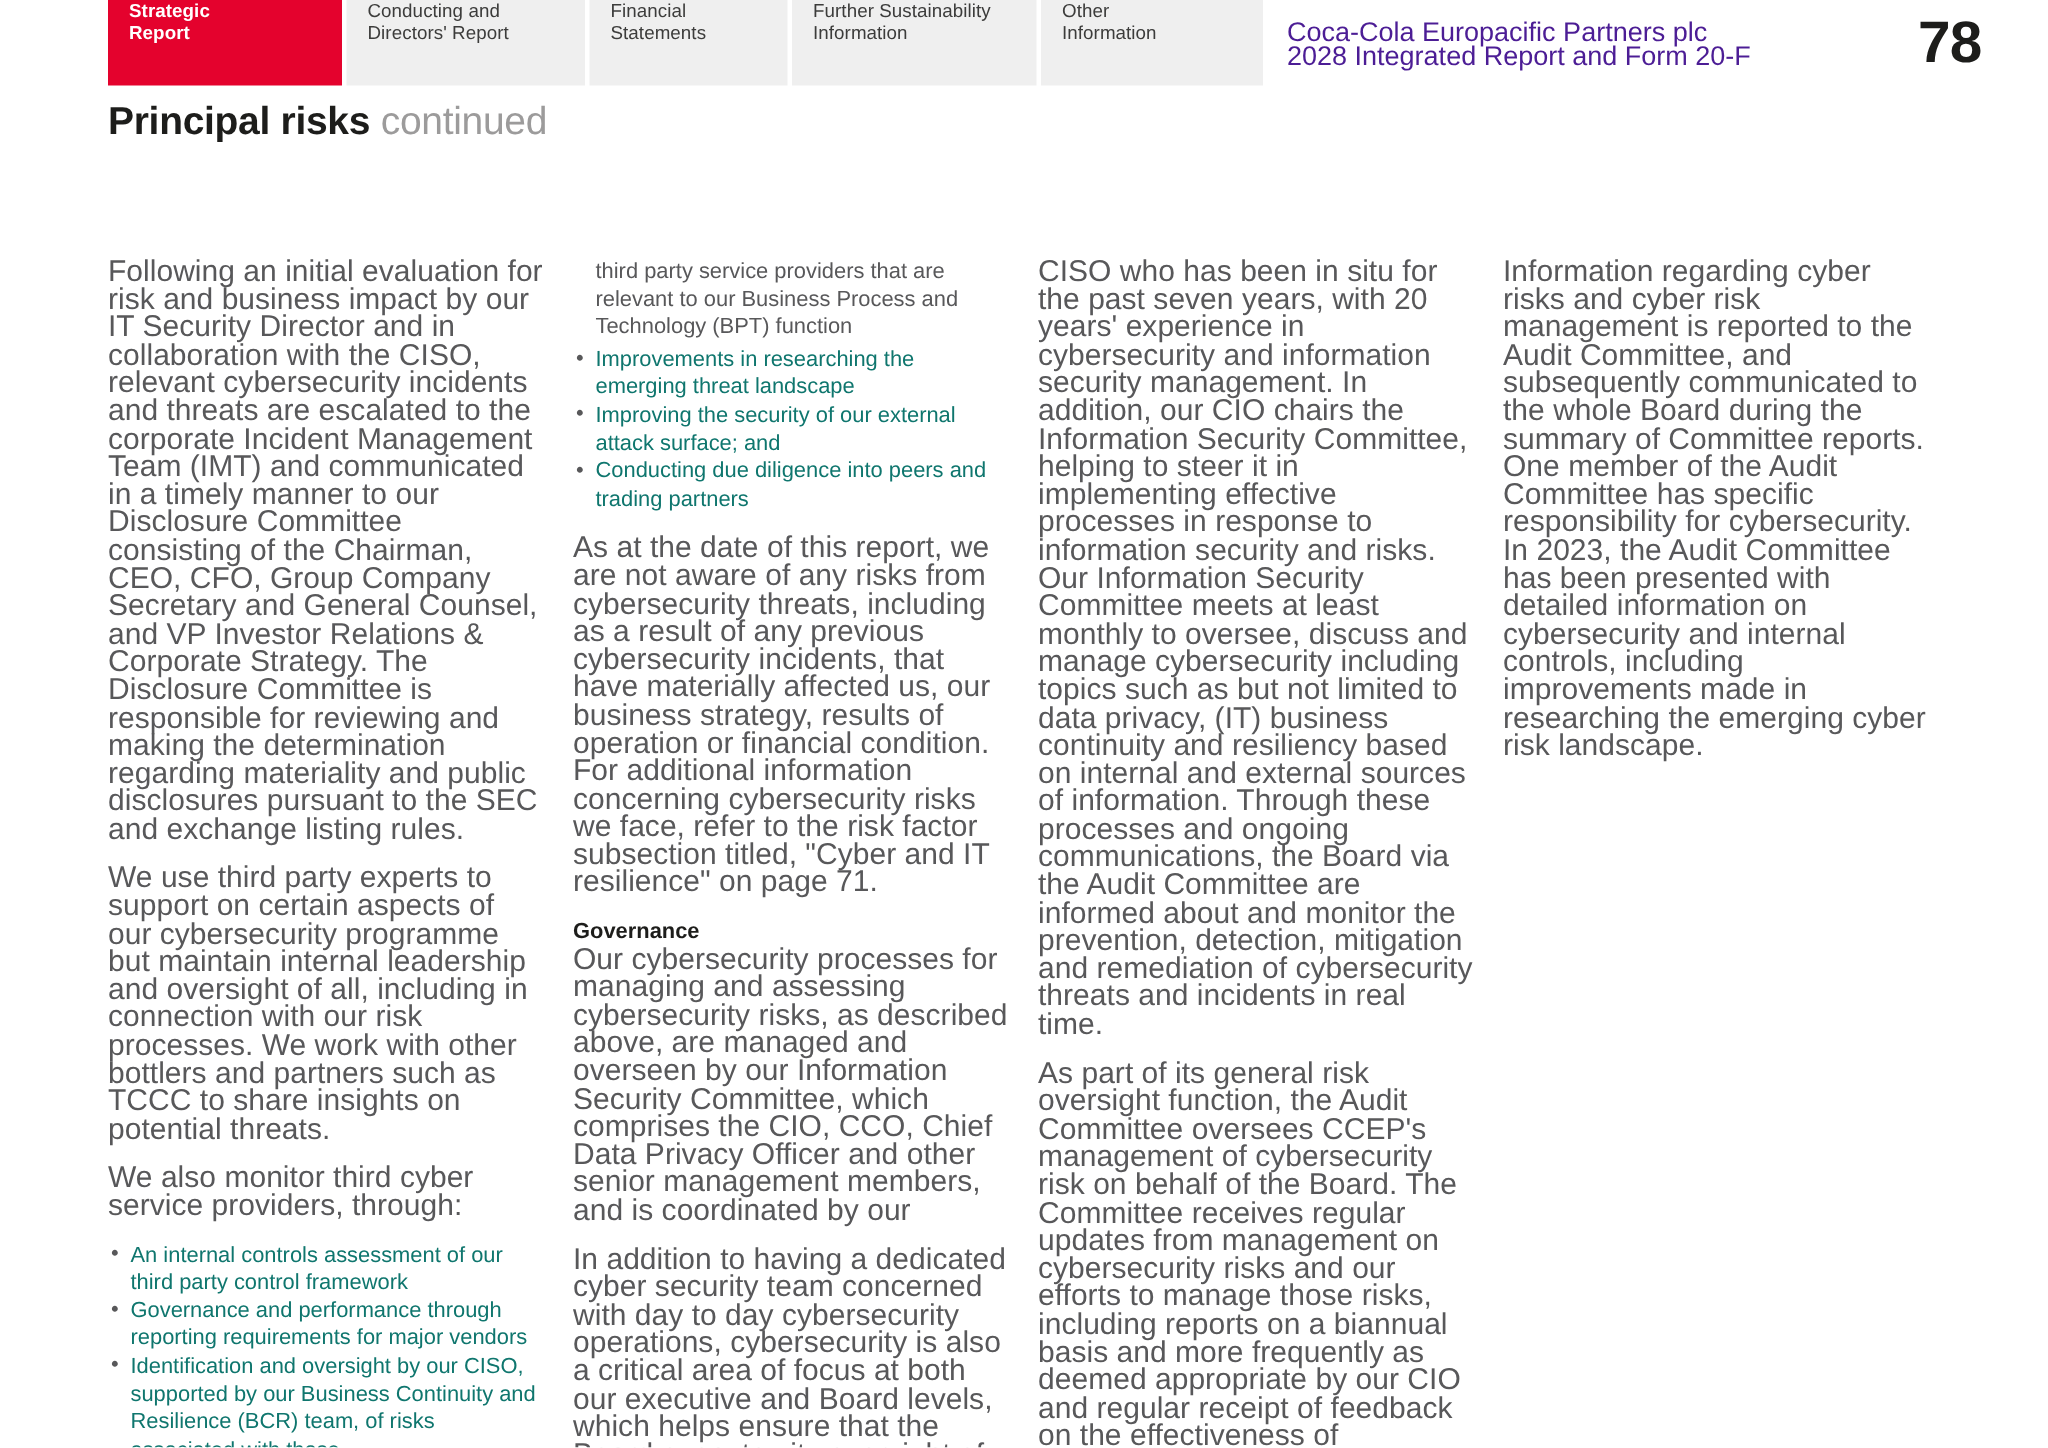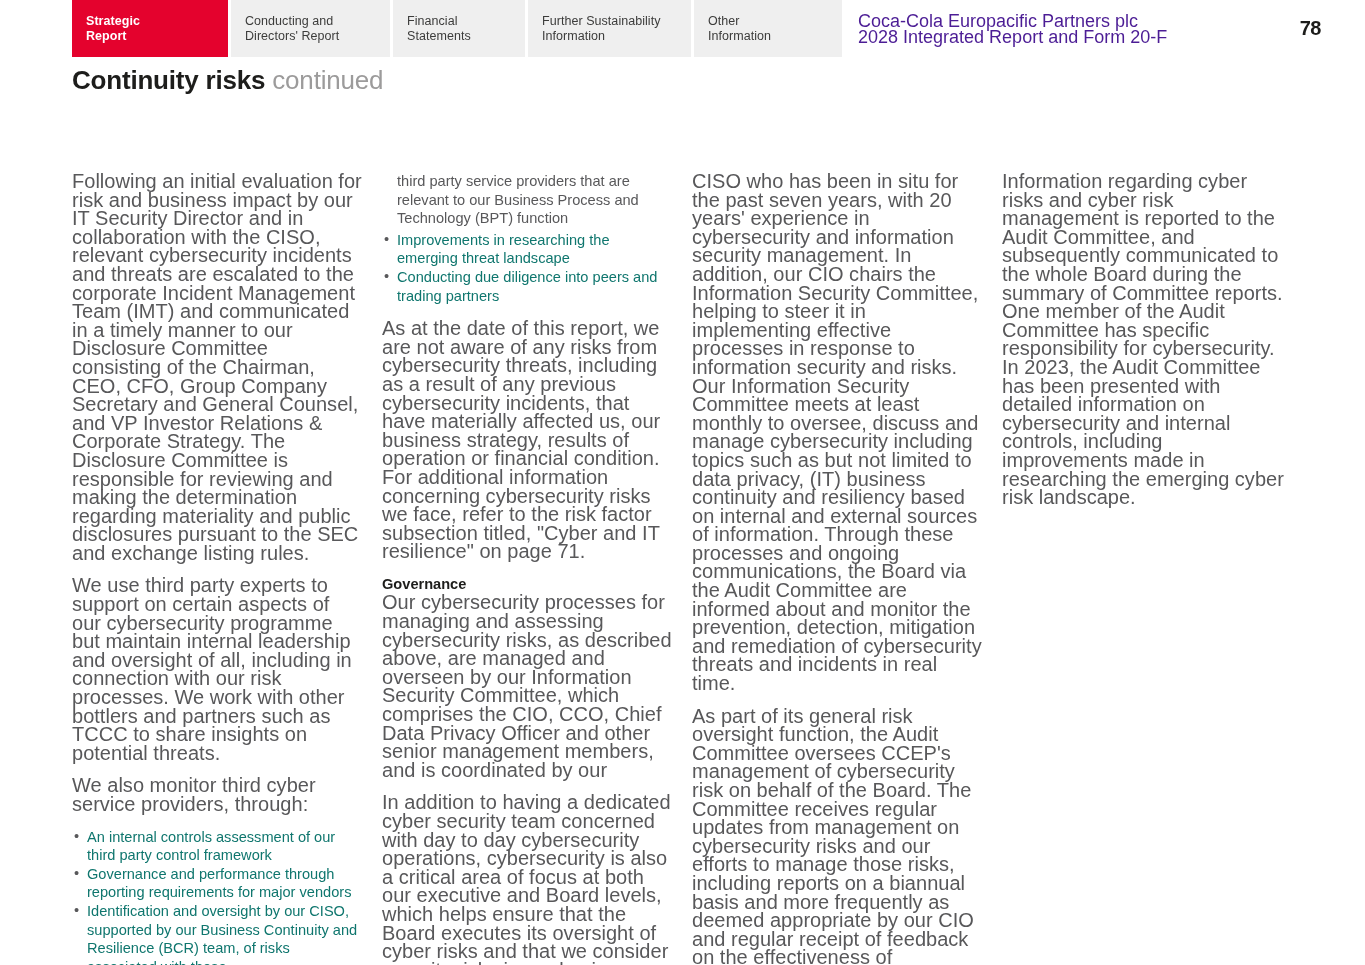--- a/index.html
+++ b/index.html
@@ -36,21 +36,21 @@
   }
   .header-spacer {
     width: 72px;
     flex: 0 0 72px;
   }
   .tab {
     box-sizing: border-box;
     height: 57px;
     display: flex;
     flex-direction: column;
-    justify-content: center;
+    justify-content: flex-start;
     padding: 0 14px 0 14px;
     margin-right: 3px;
     background: #efefef;
     color: #3c3c3b;
     font-size: 12.5px;
     line-height: 15px;
     letter-spacing: 0.05px;
   }
   .tab.active {
     background: #e4022d;
@@ -76,21 +76,21 @@
     color: #4c1d95;
   }
   .report-meta span { display: block; white-space: nowrap; }
 
   .page-number {
     flex: 0 0 auto;
     display: flex;
     align-items: center;
     justify-content: flex-end;
     padding-right: 44px;
-    font-size: 20px;
+    font-size: 39px;
     font-weight: bold;
     color: #1d1d1b;
     letter-spacing: -0.5px;
   }
 
   
   .page-title {
     position: absolute;
     top: 64px;
     left: 72px;
@@ -205,41 +205,42 @@
 
     <div class="report-meta">
       <span>Coca-Cola Europacific Partners plc</span>
       <span>2028 Integrated Report and Form 20-F</span>
     </div>
 
     <div class="page-number">78</div>
   </div>
 
   <div class="page-title">
-    <span class="title-main">Continuity risks</span>
+    <span class="title-main">Principal risks</span>
     <span class="title-suffix">continued</span>
   </div>
 
   <div class="columns">
 
     <div class="col">
       <p class="para">Following an initial evaluation for risk and business impact by our IT Security Director and in collaboration with the CISO, relevant cybersecurity incidents and threats are escalated to the corporate Incident Management Team (IMT) and communicated in a timely manner to our Disclosure Committee consisting of the Chairman, CEO, CFO, Group Company Secretary and General Counsel, and VP Investor Relations &amp; Corporate Strategy. The Disclosure Committee is responsible for reviewing and making the determination regarding materiality and public disclosures pursuant to the SEC and exchange listing rules.</p>
       <p class="para">We use third party experts to support on certain aspects of our cybersecurity programme but maintain internal leadership and oversight of all, including in connection with our risk processes. We work with other bottlers and partners such as TCCC to share insights on potential threats.</p>
       <p class="para">We also monitor third cyber service providers, through:</p>
       <ul class="bullets tight">
         <li>An internal controls assessment of our third party control framework</li>
         <li>Governance and performance through reporting requirements for major vendors</li>
         <li>Identification and oversight by our CISO, supported by our Business Continuity and Resilience (BCR) team, of risks associated with those</li>
       </ul>
     </div>
 
     <div class="col">
       <div class="cont-lines">third party service providers that are relevant to our Business Process and Technology (BPT) function</div>
       <ul class="bullets">
         <li>Improvements in researching the emerging threat landscape</li>
+        <li>Improving the security of our external attack surface; and</li>
         <li>Conducting due diligence into peers and trading partners</li>
       </ul>
       <p class="para">As at the date of this report, we are not aware of any risks from cybersecurity threats, including as a result of any previous cybersecurity incidents, that have materially affected us, our business strategy, results of operation or financial condition. For additional information concerning cybersecurity risks we face, refer to the risk factor subsection titled, "Cyber and IT resilience" on page 71.</p>
       <h3 class="subhead">Governance</h3>
       <p class="para">Our cybersecurity processes for managing and assessing cybersecurity risks, as described above, are managed and overseen by our Information Security Committee, which comprises the CIO, CCO, Chief Data Privacy Officer and other senior management members, and is coordinated by our</p>
       <p class="para">In addition to having a dedicated cyber security team concerned with day to day cybersecurity operations, cybersecurity is also a critical area of focus at both our executive and Board levels, which helps ensure that the Board executes its oversight of cyber risks and that we consider security risks in our business strategy.</p>
     </div>
 
     <div class="col">
       <p class="para">CISO who has been in situ for the past seven years, with 20 years' experience in cybersecurity and information security management. In addition, our CIO chairs the Information Security Committee, helping to steer it in implementing effective processes in response to information security and risks. Our Information Security Committee meets at least monthly to oversee, discuss and manage cybersecurity including topics such as but not limited to data privacy, (IT) business continuity and resiliency based on internal and external sources of information. Through these processes and ongoing communications, the Board via the Audit Committee are informed about and monitor the prevention, detection, mitigation and remediation of cybersecurity threats and incidents in real time.</p>

